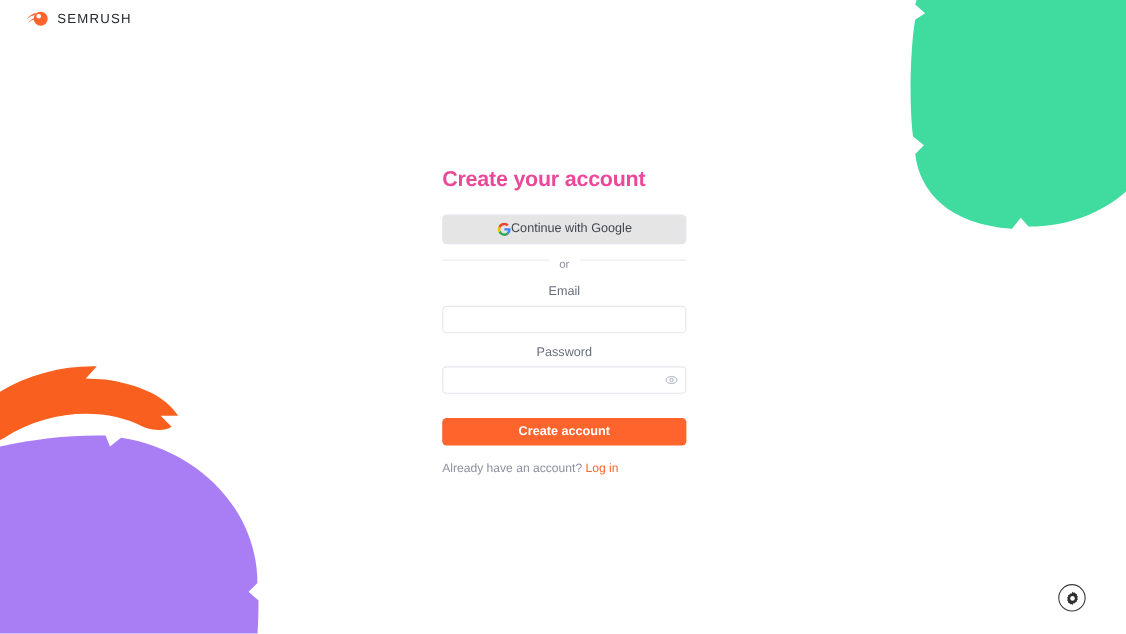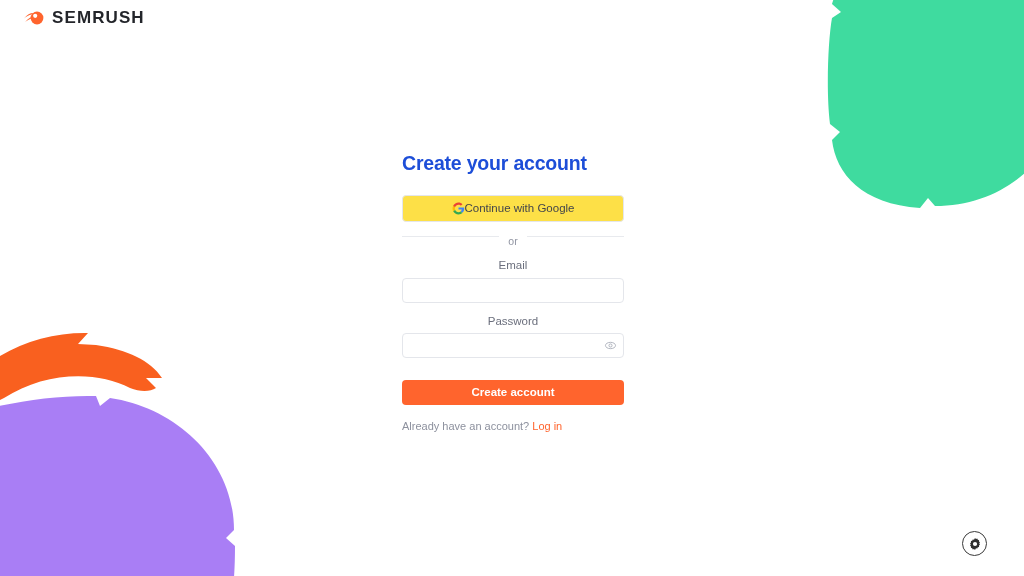--- a/index.html
+++ b/index.html
@@ -33,52 +33,52 @@
     align-items: center;
     gap: 7px;
     z-index: 5;
   }
   .brand-mark {
     display: block;
     width: 21px;
     height: 16px;
   }
   .brand-word {
-    font-size: 17px;
-    font-weight: bold;
+    font-size: 12px;
+    font-weight: normal;
     letter-spacing: 1.1px;
     color: #23252a;
     line-height: 1;
   }
 
   
   .auth-card {
     position: absolute;
     left: 402px;
     top: 152px;
     width: 222px;
     z-index: 4;
   }
 
   .auth-title {
     font-size: 19.5px;
     font-weight: bold;
-    color: #1d4ed8;
+    color: #ec4899;
     letter-spacing: -0.2px;
     margin: 0 0 20px 0;
     line-height: 1.2;
   }
 
   .google-btn {
     box-sizing: border-box;
     width: 222px;
     height: 27px;
     border: 1px solid #e4e6eb;
     border-radius: 4px;
-    background: #fde047;
+    background: #e5e5e5;
     display: flex;
     align-items: center;
     justify-content: center;
     gap: 0;
     cursor: pointer;
     padding: 0;
   }
   .g-logo { width: 13px; height: 13px; display: block; flex: none; }
   .google-btn-label {
     font-size: 11.5px;

